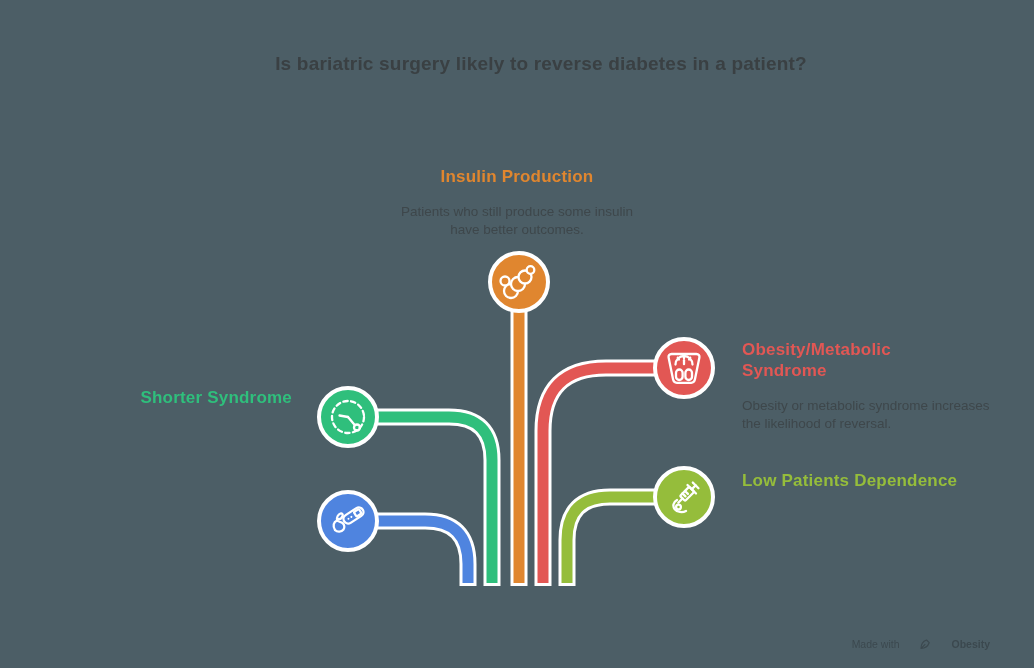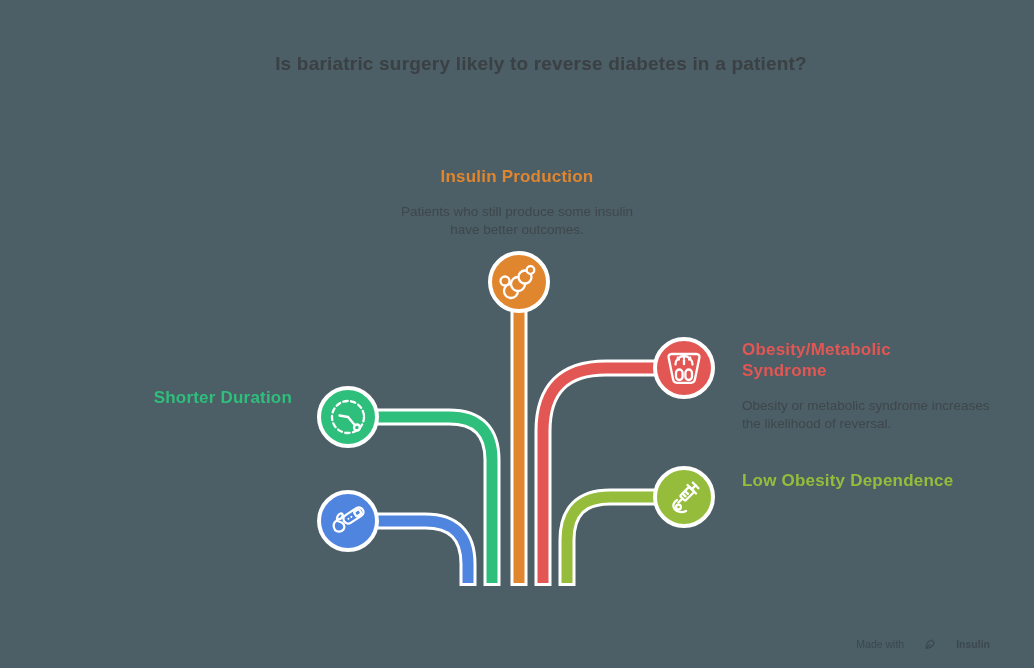--- a/index.html
+++ b/index.html
@@ -159,29 +159,29 @@
     <div class="node-label" style="color: rgb(224, 134, 47);">Insulin Production</div>
     <div class="node-desc" style="width: 240px; margin-left: auto; margin-right: auto; color: rgb(62, 71, 75);">Patients who still produce some insulin have better outcomes.</div>
   </div>
 
   <div class="node-text txt-left" style="top:339px; left:742px; width:250px;">
     <div class="node-label" style="width: 200px; color: rgb(226, 87, 84);">Obesity/Metabolic Syndrome</div>
     <div class="node-desc" style="width: 250px; color: rgb(62, 71, 75);">Obesity or metabolic syndrome increases the likelihood of reversal.</div>
   </div>
 
   <div class="node-text txt-left" style="top:470px; left:742px; width:235px;">
-    <div class="node-label" style="color: rgb(149, 189, 59);">Low Obesity Dependence</div>
+    <div class="node-label" style="color: rgb(149, 189, 59);">Low Patients Dependence</div>
   </div>
 
   <div class="node-text txt-right" style="top:387px; right:742px; width:260px;">
-    <div class="node-label" style="color: rgb(47, 191, 124);">Shorter Duration</div>
+    <div class="node-label" style="color: rgb(47, 191, 124);">Shorter Syndrome</div>
   </div>
 
 
   <div class="watermark" style="color: rgb(57, 69, 75);">
     <span>Made with</span>
     <svg width="12" height="12" viewBox="0 0 12 12">
       <path d="M2,10.5 C2,6.5 4.2,3.2 7.5,2 L10.2,4.7 C9,8 5.8,10.2 2,10.5 Z M2,10.5 L6.3,6.2" fill="none" stroke="currentColor" stroke-width="1.2" stroke-linejoin="round"></path>
     </svg>
-    <span class="watermark-brand">Insulin</span>
+    <span class="watermark-brand">Obesity</span>
   </div>
 
 </div>
 
 </body></html>

